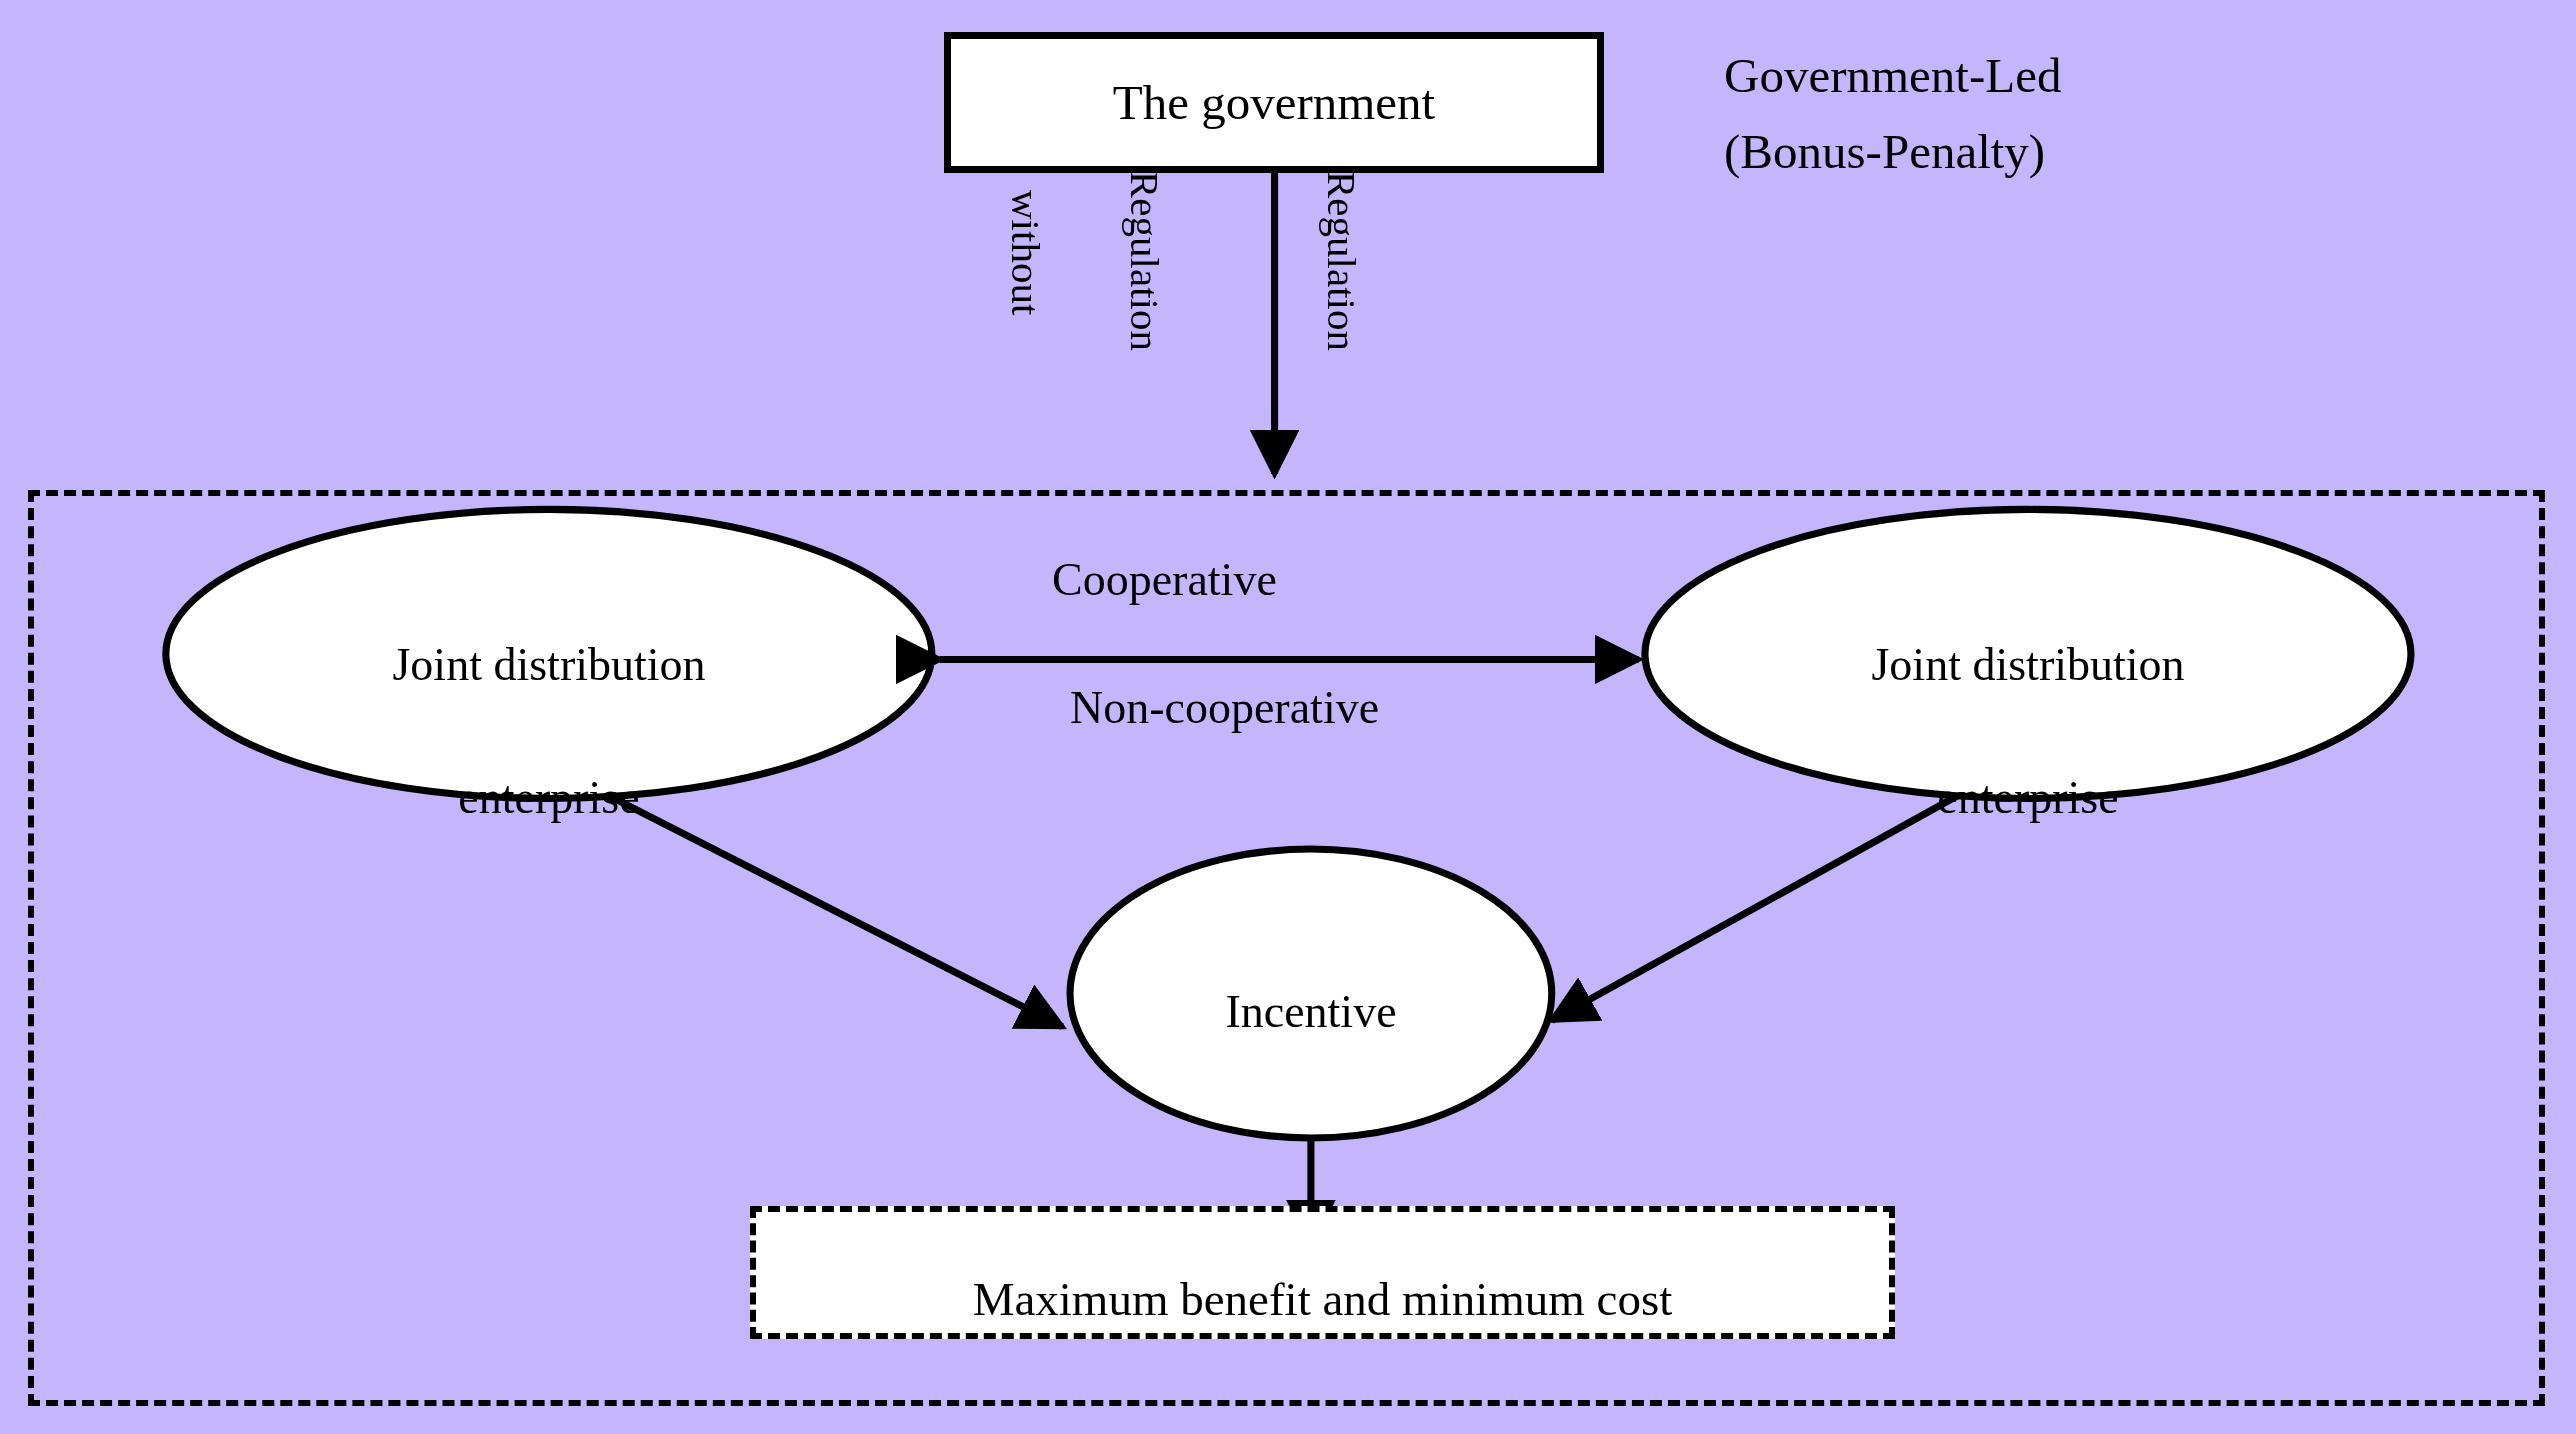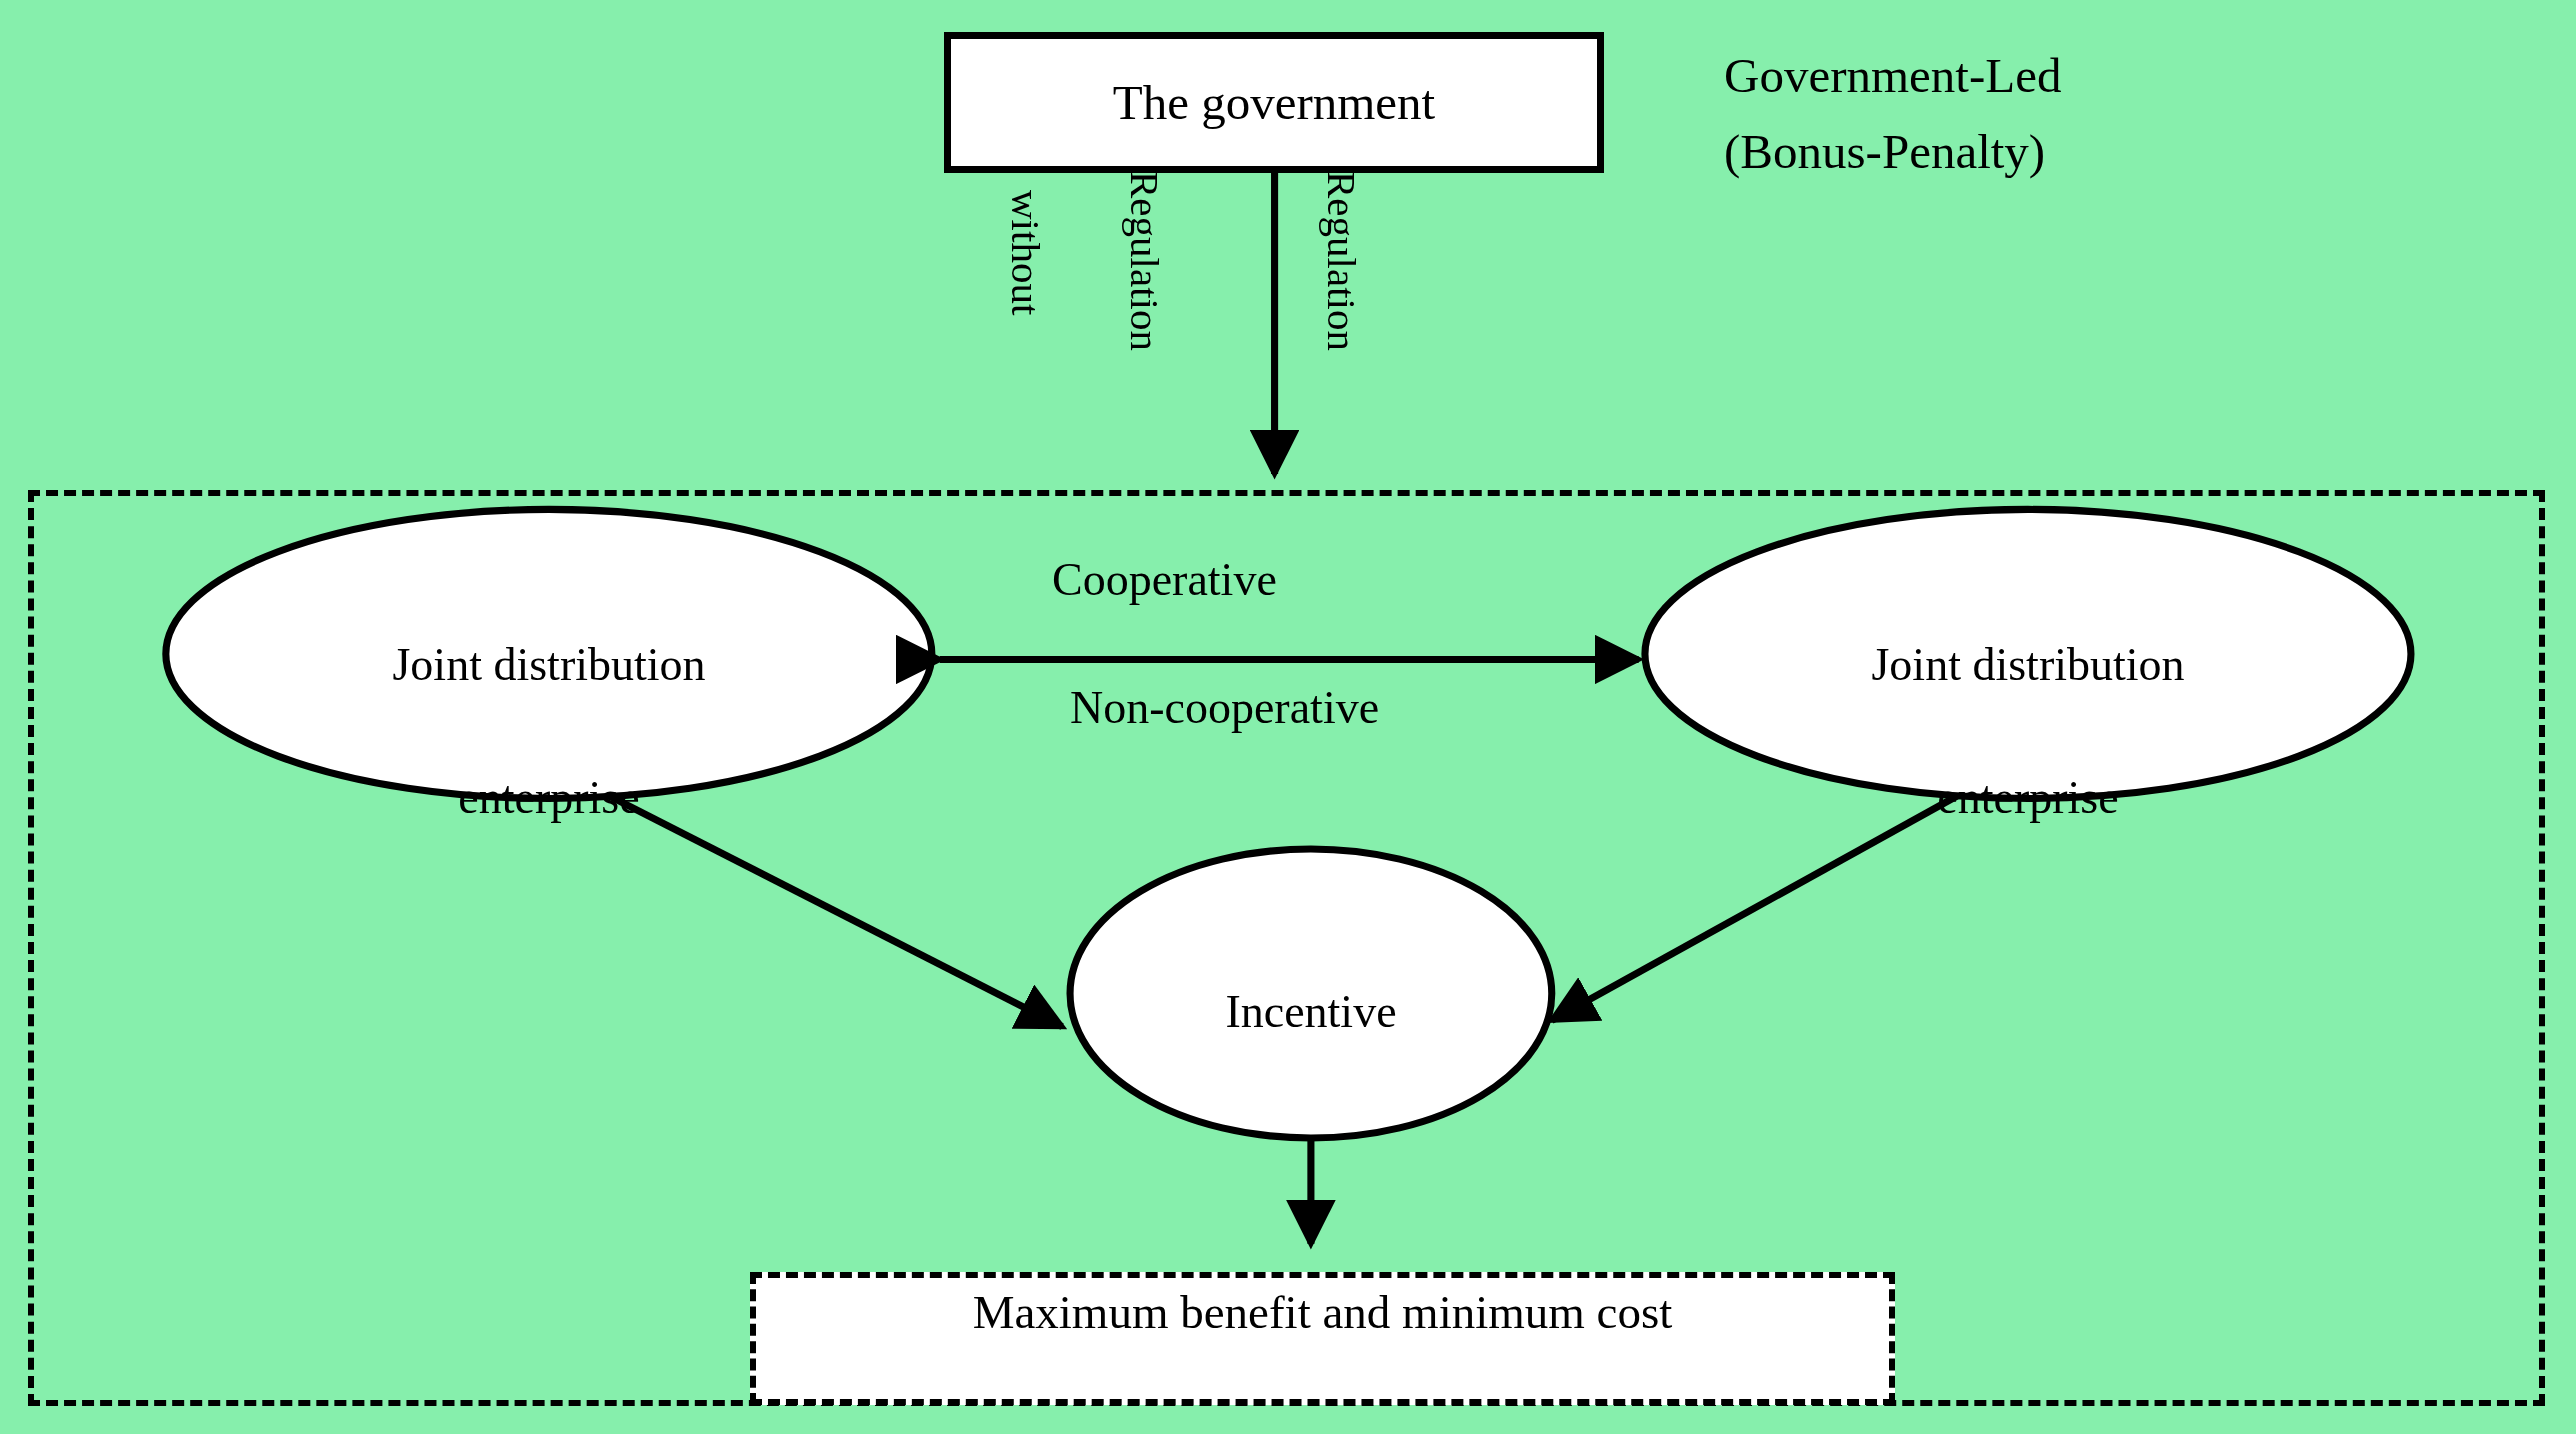--- a/index.html
+++ b/index.html
@@ -8,21 +8,21 @@
     background: #ffffff;
   }
   body {
     font-family: "Liberation Serif", "DejaVu Serif", serif;
     color: #000000;
   }
   #canvas {
     position: relative;
     width: 2576px;
     height: 1435px;
-    background: #86efac;
+    background: #c4b5fd;
     overflow: hidden;
   }
   svg.layer {
     position: absolute;
     left: 0;
     top: 0;
     width: 2576px;
     height: 1435px;
     pointer-events: none;
   }
@@ -69,28 +69,28 @@
     width: 2517px;
     height: 916px;
     border: 6.3px dashed #000;
     box-sizing: border-box;
     background: transparent;
   }
   
   #result-box {
     position: absolute;
     left: 750px;
-    top: 1272px;
+    top: 1206px;
     width: 1145px;
     height: 133px;
     border: 6.3px dashed #000;
     box-sizing: border-box;
     background: #fff;
     display: flex;
-    align-items: flex-start;
+    align-items: flex-end;
     justify-content: center;
   }
   #result-box .node-label {
     position: static;
     font-size: 47px;
   }
   
   #label-left-ent {
     left: 166px; top: 565px; width: 766px; font-size: 46px;
   }

